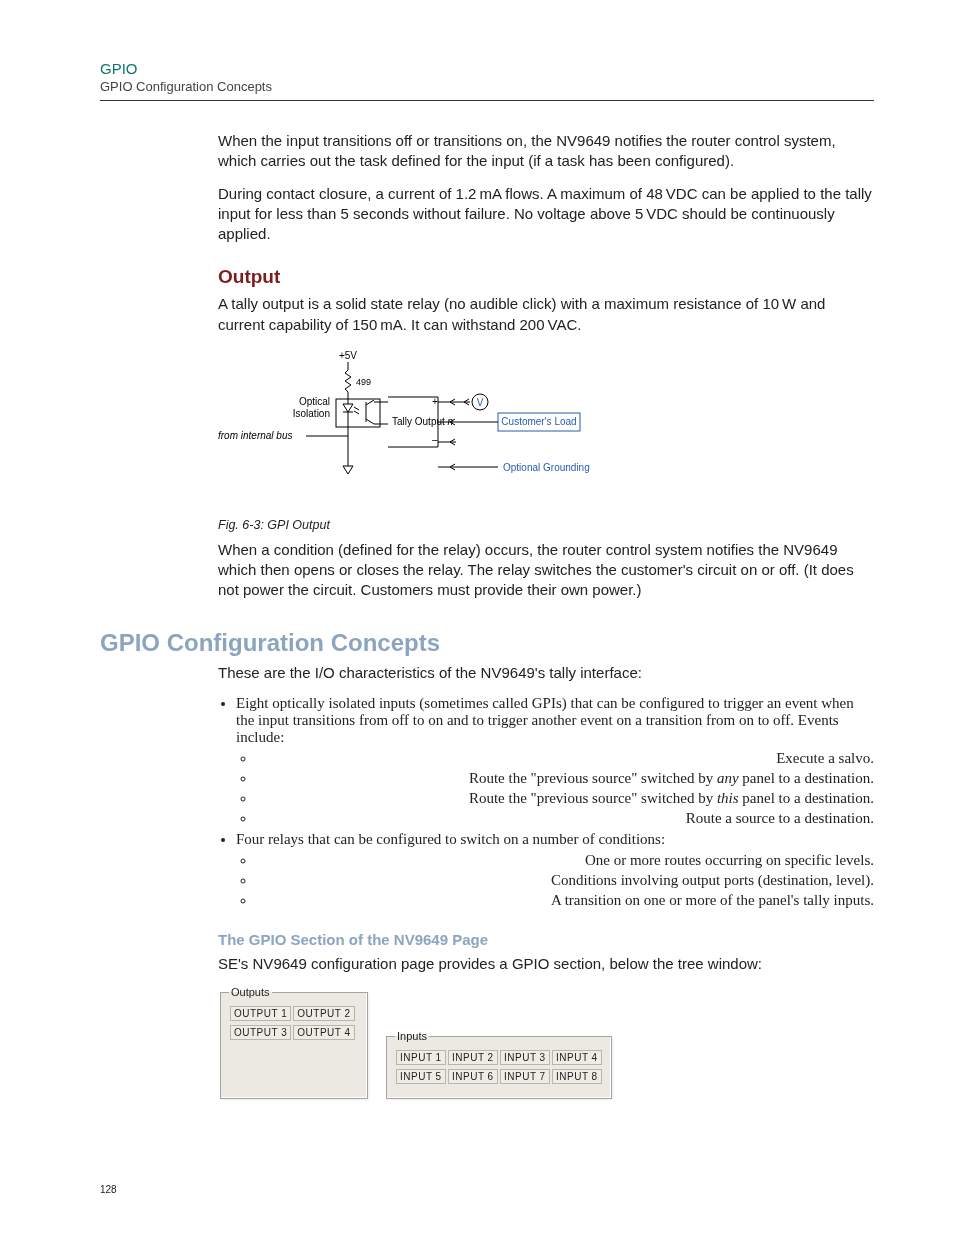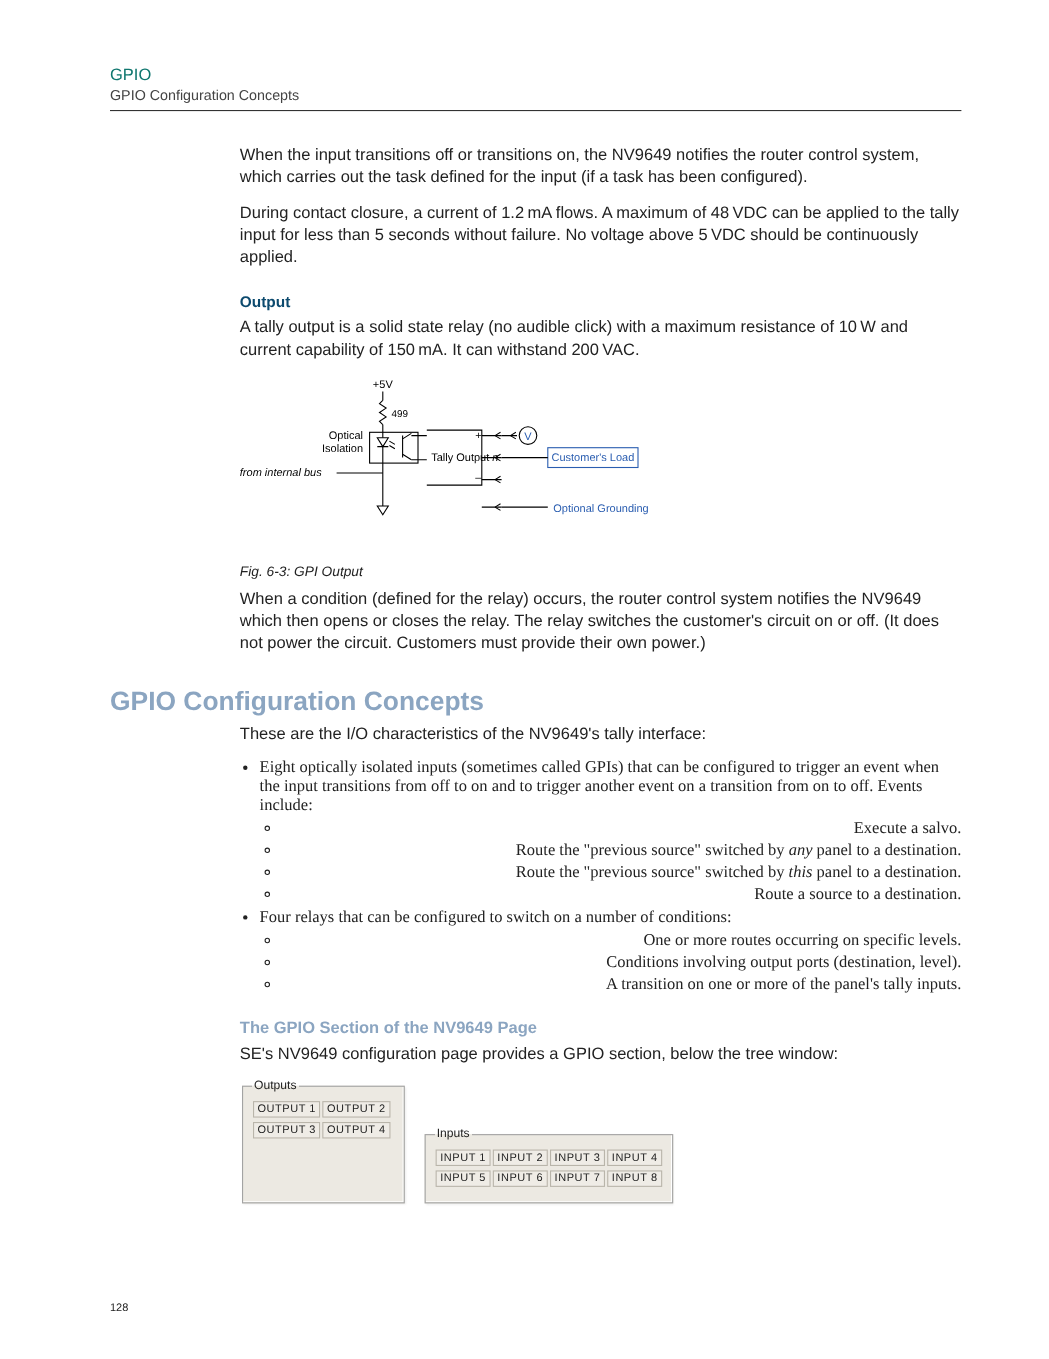--- a/index.html
+++ b/index.html
@@ -30,22 +30,22 @@
     border: none;
     border-top: 1px solid #333;
     margin-top: 6px;
     margin-bottom: 30px;
   }
   .body-col {
     margin-left: 118px;
   }
   p { margin: 6px 0 12px 0; line-height: 1.35; }
   h2.h-output {
-    color: #0c4a6e;
-    font-size: 14px;
+    color: #7f1d1d;
+    font-size: 19px;
     font-weight: 700;
     margin: 22px 0 2px 0;
   }
   h1.h-gpio {
     color: #8ba5c1;
     font-size: 24px;
     font-weight: 700;
     margin: 28px 0 4px 0;
   }
   h2.h-section {
@@ -87,21 +87,21 @@
   .cfg legend { font-size: 11px; padding: 0 2px; }
   .cfg .btn {
     display: inline-block;
     background: #efece6;
     border: 1px solid #b9b5aa;
     font-size: 10px;
     padding: 1px 3px;
     margin: 2px 1px;
     letter-spacing: 0.5px;
     min-width: 42px;
-    text-align: center;
+    text-align: left;
   }
   .cfg .row { white-space: nowrap; }
   
   .schematic-wrap { margin-left: -20px; }
 </style>
 </head>
 <body>
 
 <div class="page">
 

